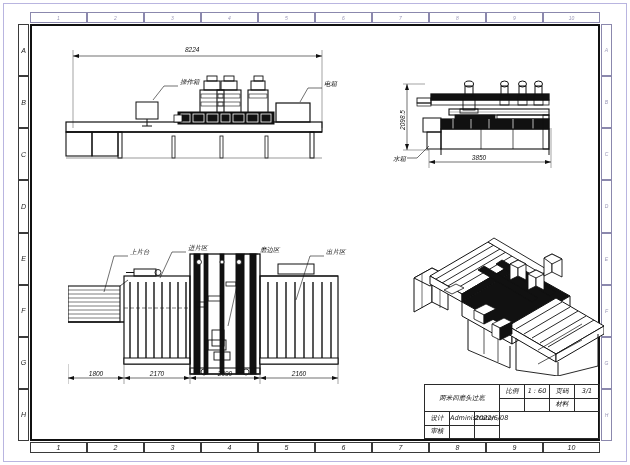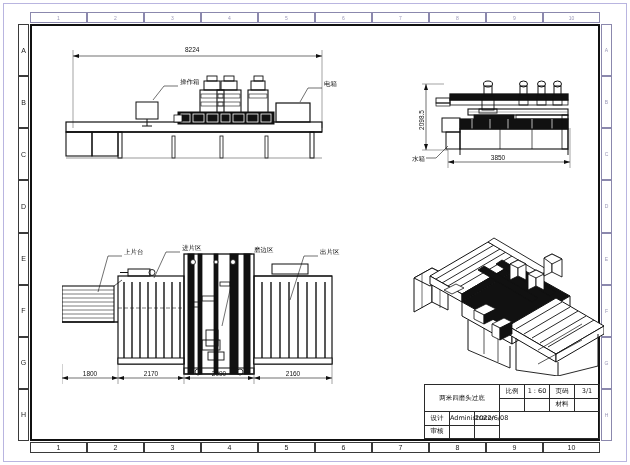--- a/index.html
+++ b/index.html
@@ -1,19 +1,19 @@
 <!DOCTYPE html>
 <html><head>
 <meta charset="utf-8">
 <style>
   html,body{margin:0;padding:0;background:#ffffff;}
   body{width:630px;height:465px;overflow:hidden;
        font-family:"Liberation Sans","DejaVu Sans",sans-serif;color:#111;}
 
-  #sheet{position:relative;width:630px;height:465px;background:#ffffff;}
+  #sheet{position:relative;width:630px;height:465px;background:#ffffff;font-style:italic;}
 
   
   .page-edge{position:absolute;left:3px;top:3px;width:624px;height:459px;
              border:1px solid #b9b5e0;box-sizing:border-box;}
   .zone-cell{position:absolute;box-sizing:border-box;border:1px solid #3a3a3a;
              display:flex;align-items:center;justify-content:center;
              font-size:7px;color:#1a1a1a;background:#ffffff;}
   .zone-cell.faint{color:#9a97b8;border-color:#8b88ad;font-size:5px;}
 
   
@@ -154,21 +154,21 @@
 
         <rect x="216" y="67" width="34" height="19" stroke-width="1.2"></rect>
         <polyline points="240,66 248,52 262,52" stroke-width="0.6"></polyline>
       </g>
       <text x="125" y="16" font-size="6.5" fill="#111" font-family="Liberation Sans, sans-serif">8224</text>
       <text x="120" y="48" font-size="6.5" fill="#111" class="cjk">操作箱</text>
       <text x="264" y="50" font-size="6.5" fill="#111" class="cjk">电箱</text>
     </svg>
   </div>
 
-  <div class="view" style="left:412px;top:62px;">
+  <div class="view" style="left:393px;top:62px;">
     <svg width="200" height="118" viewBox="0 0 200 118">
       <g stroke="#111" fill="none" stroke-width="0.8">
 
         <line x1="14" y1="22" x2="14" y2="88" stroke-width="0.6"></line>
         <path d="M14,22 l-2,6 l4,0 z" fill="#111" stroke="none"></path>
         <path d="M14,88 l-2,-6 l4,0 z" fill="#111" stroke="none"></path>
         <line x1="10" y1="22" x2="32" y2="22" stroke-width="0.5" stroke="#444"></line>
         <line x1="10" y1="88" x2="36" y2="88" stroke-width="0.5" stroke="#444"></line>
 
         <line x1="36" y1="100" x2="158" y2="100" stroke-width="0.6"></line>
@@ -229,21 +229,21 @@
         <line x1="48" y1="87" x2="48" y2="93" stroke-width="1"></line>
         <line x1="156" y1="87" x2="156" y2="93" stroke-width="1"></line>
         <rect x="150" y="53" width="6" height="34" stroke-width="0.8"></rect>
       </g>
       <text x="12" y="58" font-size="6.5" fill="#111" transform="rotate(-90 12,58)" text-anchor="middle" font-family="Liberation Sans, sans-serif">2098.5</text>
       <text x="86" y="98" font-size="6.5" fill="#111" text-anchor="middle" font-family="Liberation Sans, sans-serif">3850</text>
       <text x="0" y="99" font-size="6.5" fill="#111" class="cjk">水箱</text>
     </svg>
   </div>
 
-  <div class="view" style="left:62px;top:220px;">
+  <div class="view" style="left:68px;top:220px;">
     <svg width="300" height="165" viewBox="0 0 300 165">
       <g stroke="#111" fill="none" stroke-width="0.8">
 
         <polyline points="36,72 46,36 60,36" stroke-width="0.6"></polyline>
         <polyline points="92,58 104,32 118,32" stroke-width="0.6"></polyline>
         <polyline points="160,106 176,34 190,34" stroke-width="0.6"></polyline>
         <polyline points="228,80 242,36 256,36" stroke-width="0.6"></polyline>
 
         <rect x="0" y="66" width="52" height="36" stroke-width="1.1"></rect>
         <g stroke="#111" stroke-width="0.55">

